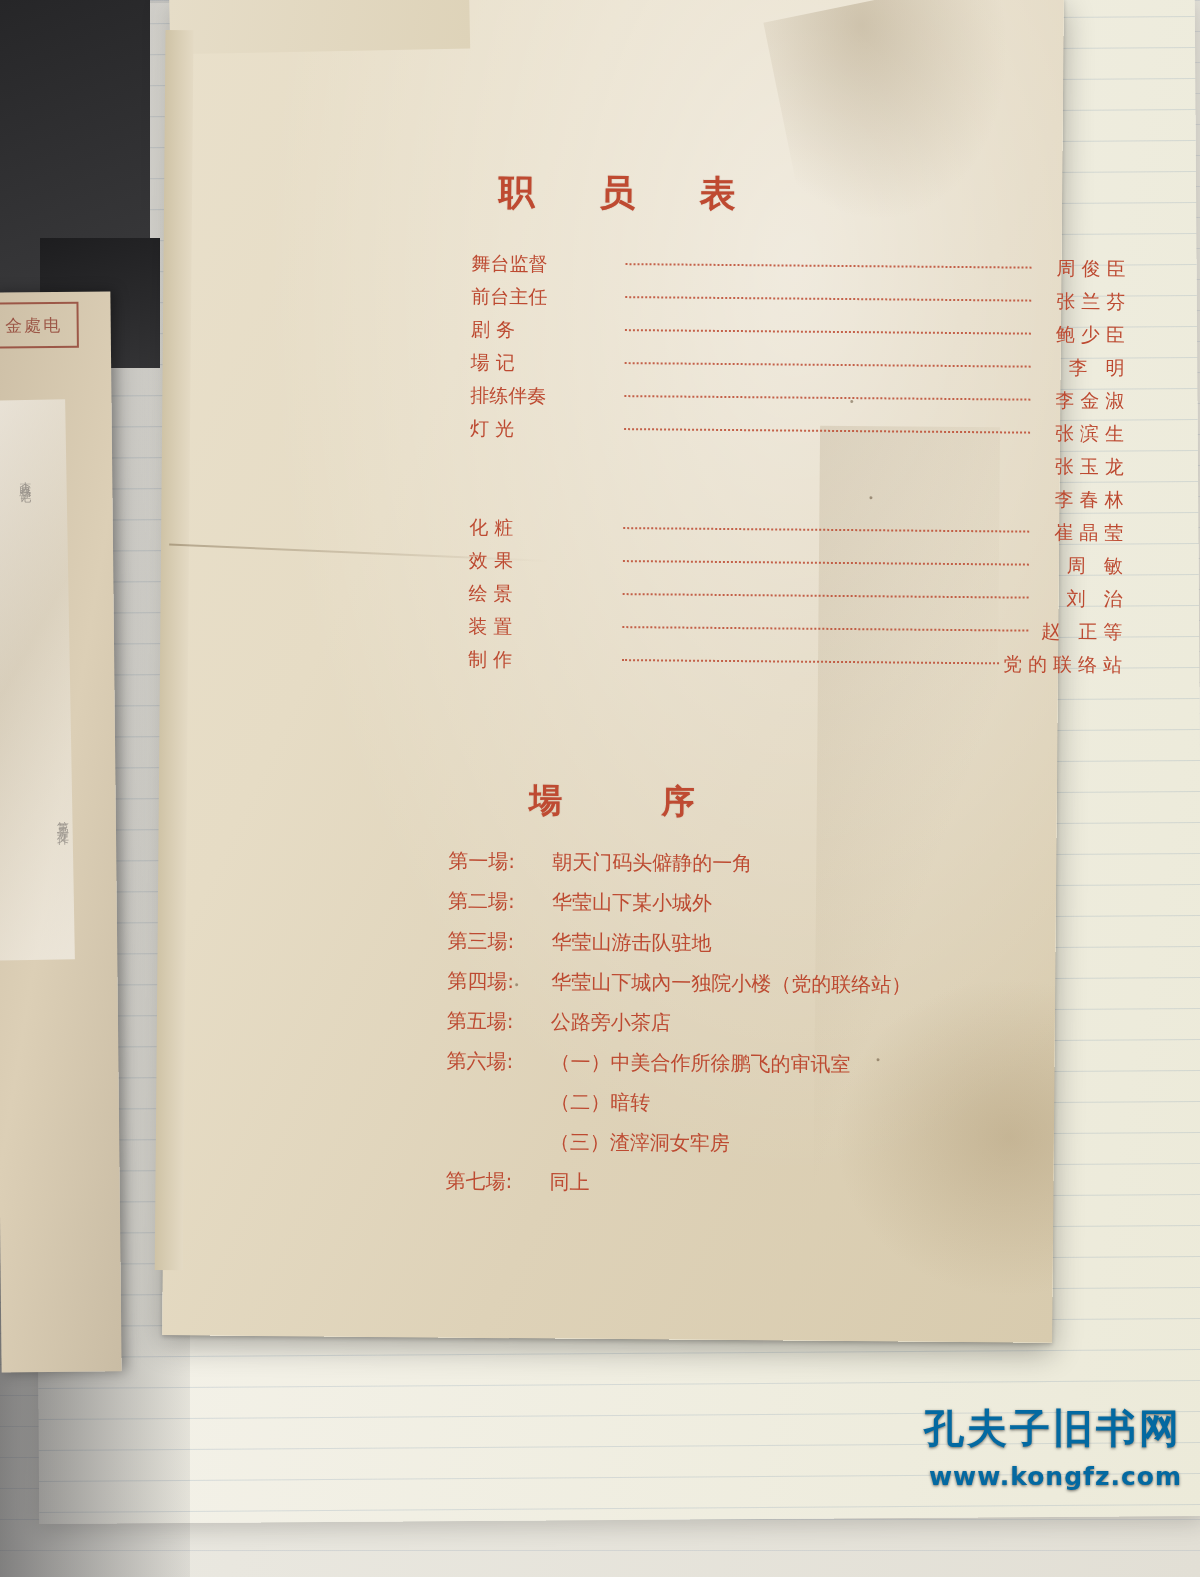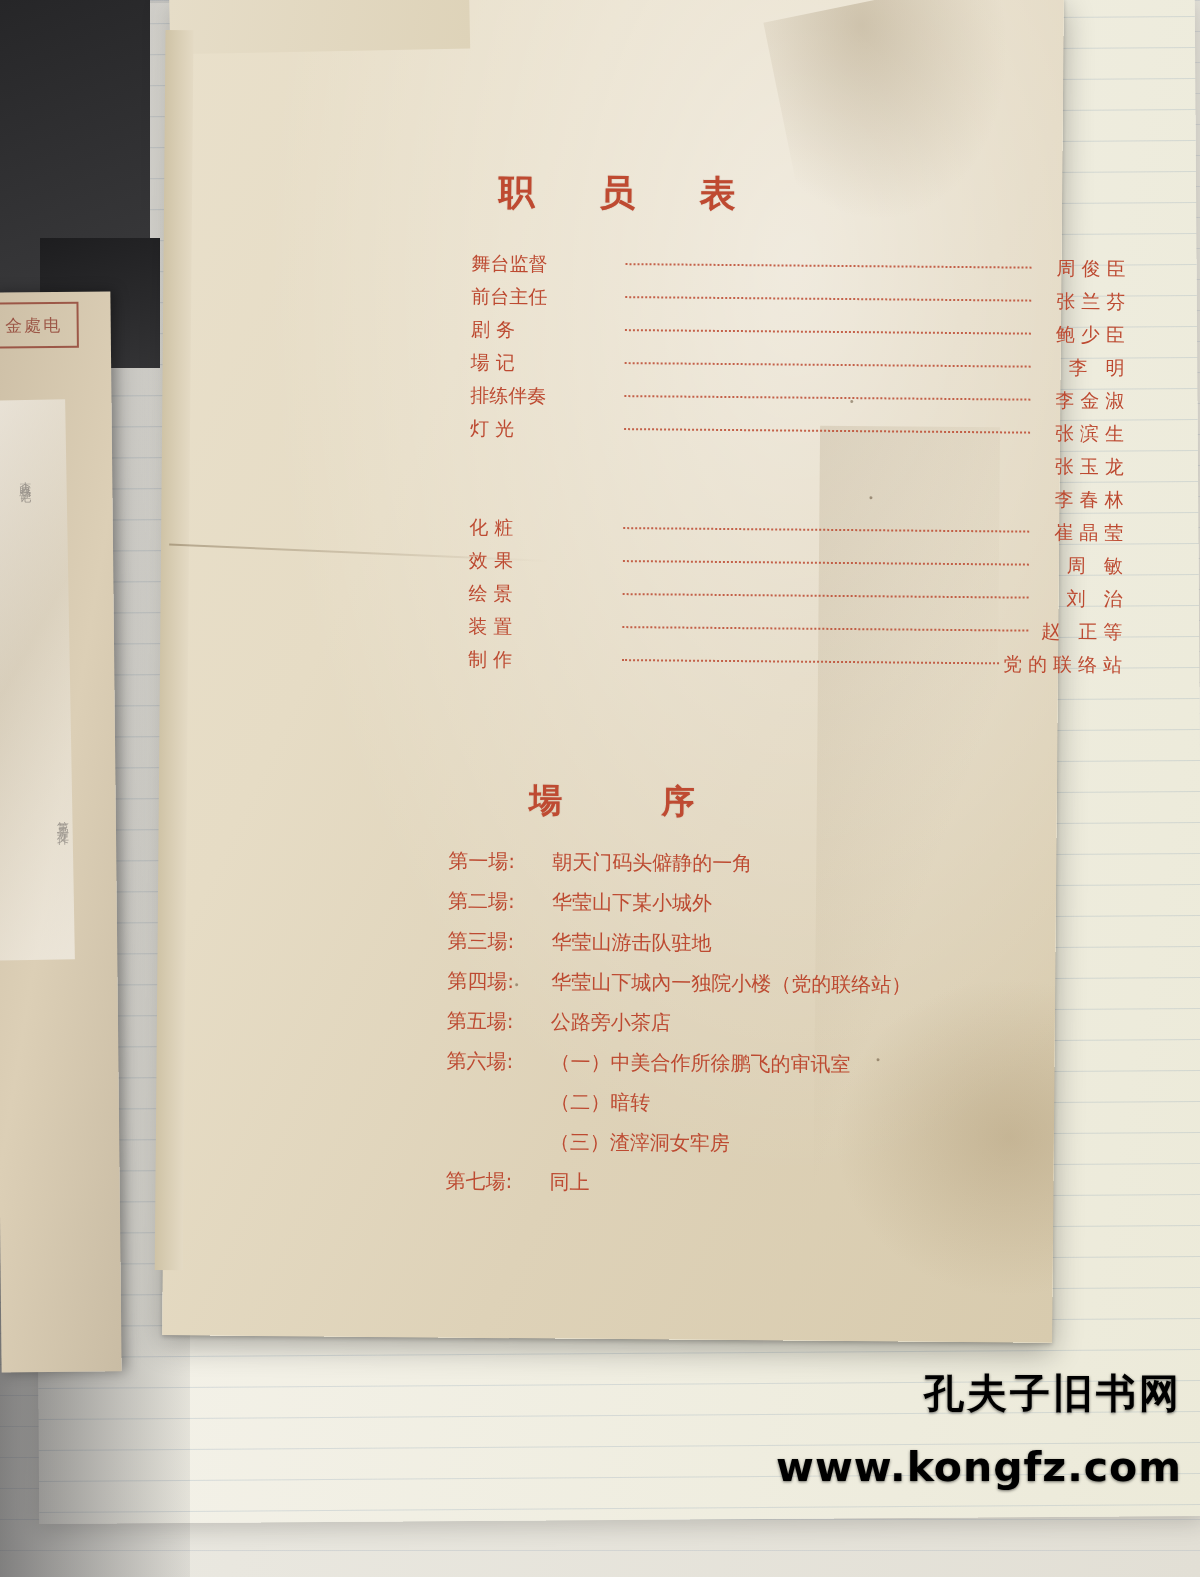--- a/index.html
+++ b/index.html
@@ -134,25 +134,25 @@
   .crew-row.continuation .crew-dots{visibility:hidden;}
 
   .scene-list{position:absolute;left:282px;top:855px;width:680px;color:#bd4a31;font-size:20px;}
   .scene-row{display:flex;height:40px;align-items:baseline;}
   .scene-no{flex:0 0 104px;white-space:nowrap;}
   .scene-desc{white-space:nowrap;}
   .scene-sub{margin-left:104px;height:40px;white-space:nowrap;}
 
   
   .wm{
-    position:absolute;right:18px;bottom:86px;text-align:right;color:#000000;
+    position:absolute;right:18px;bottom:86px;text-align:right;color:#0369a1;
     font-weight:bold;text-shadow:0 1px 3px rgba(0,0,0,.55);
   }
   .wm .wm1{font-size:40px;letter-spacing:3px;}
-  .wm .wm2{font-size:41px;letter-spacing:1px;margin-top:22px;}
+  .wm .wm2{font-size:25px;letter-spacing:1px;margin-top:6px;}
 </style>
 </head>
 <body>
 
 <div class="scene">
 
   <div class="bg-notebook"></div>
 
   <div class="bg-white-sheet" id="white-sheet">
       <div class="ruleline" style="top: 20px;"></div>

